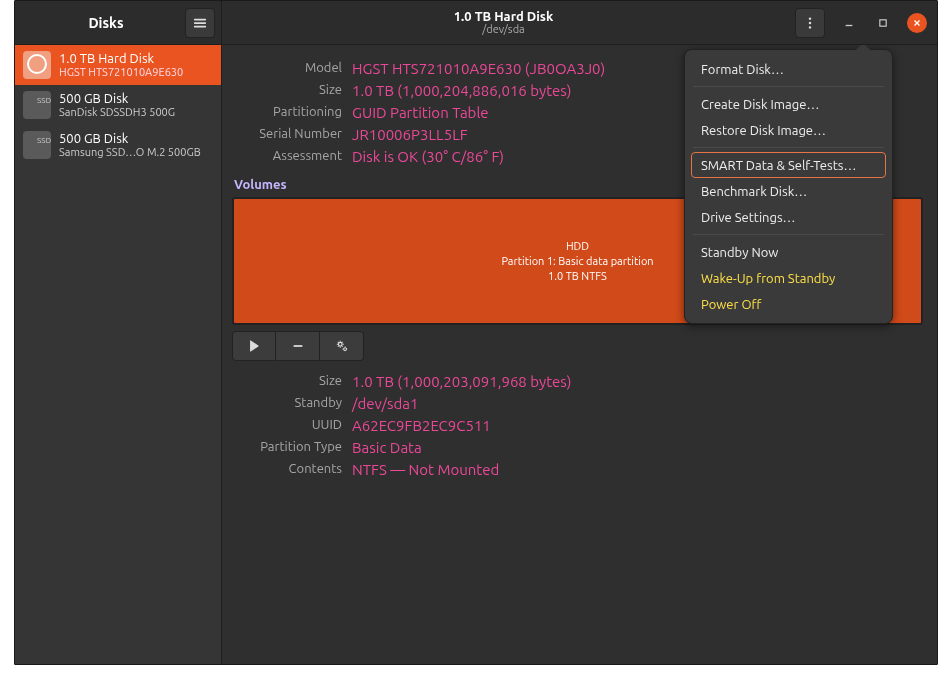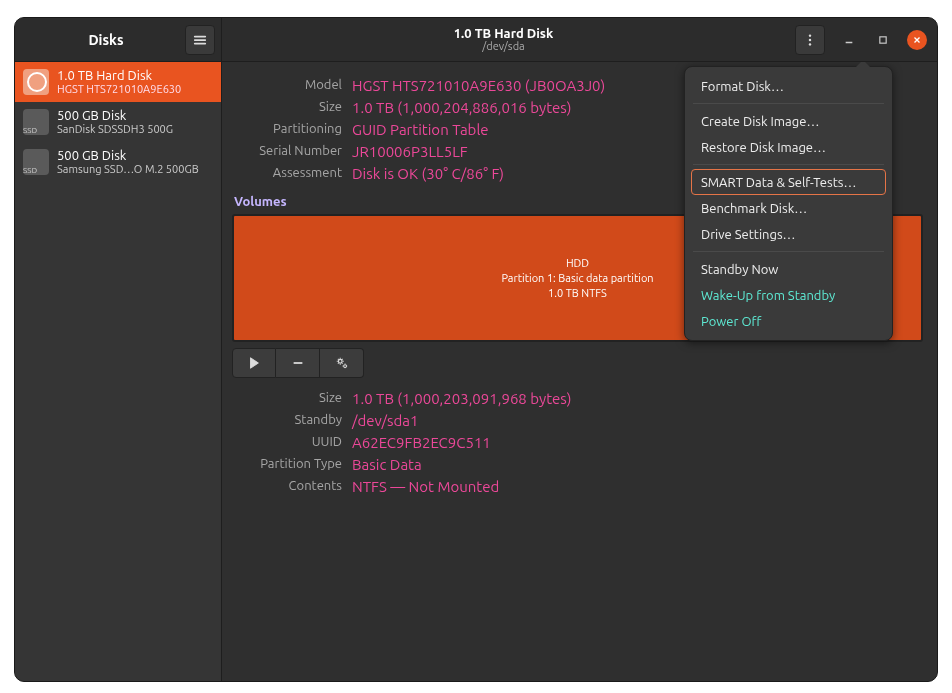--- a/index.html
+++ b/index.html
@@ -5,24 +5,24 @@
   * { box-sizing: border-box; margin: 0; padding: 0; }
   body {
     font-family: Ubuntu, "Segoe UI", Arial, sans-serif;
     background: #fff;
     width: 952px;
     height: 693px;
     overflow: hidden;
   }
   .window {
     position: absolute;
-    left: 14px; top: 17px;
+    left: 14px; top: 0;
     width: 924px; height: 665px;
     background: #2f2f2f;
-    border-radius: 10px;
+    border-radius: 1px;
     overflow: hidden;
     display: flex;
     flex-direction: column;
     border: 1px solid #1a1a1a;
   }
   .headerbar {
     height: 44px;
     background: #2c2c2c;
     border-bottom: 1px solid #1e1e1e;
     display: flex;
@@ -102,21 +102,21 @@
     padding: 4px 8px;
     cursor: pointer;
     height: 40px;
   }
   .disk-item.selected { background: #e95420; }
   .disk-icon {
     width: 26px; height: 26px;
     background: #5a5a5a;
     border-radius: 4px;
     display: flex; align-items: flex-end; justify-content: flex-start;
-    font-size: 8px; color: #ccc; padding: 0;
+    font-size: 8px; color: #ccc; padding: 14px;
     position: relative;
   }
   .disk-item.selected .disk-icon { background: #f0a080; }
   .disk-icon.hdd::before {
     content: "";
     position: absolute;
     left: 4px; top: 3px;
     width: 16px; height: 16px;
     border: 2px solid #999;
     border-radius: 50%;
@@ -198,21 +198,21 @@
     padding: 6px 10px;
     color: #eee;
     font-size: 13px;
     border-radius: 4px;
     cursor: pointer;
   }
   .menu-item.highlighted {
     border: 1px solid #e57447;
     padding: 5px 9px;
   }
-  .menu-item.disabled { color: #5eead4; cursor: default; }
+  .menu-item.disabled { color: #fde047; cursor: default; }
   .menu-sep {
     height: 1px;
     background: #4a4a4a;
     margin: 4px 2px;
   }
 </style>
 </head>
 <body>
 
 <div class="window">

